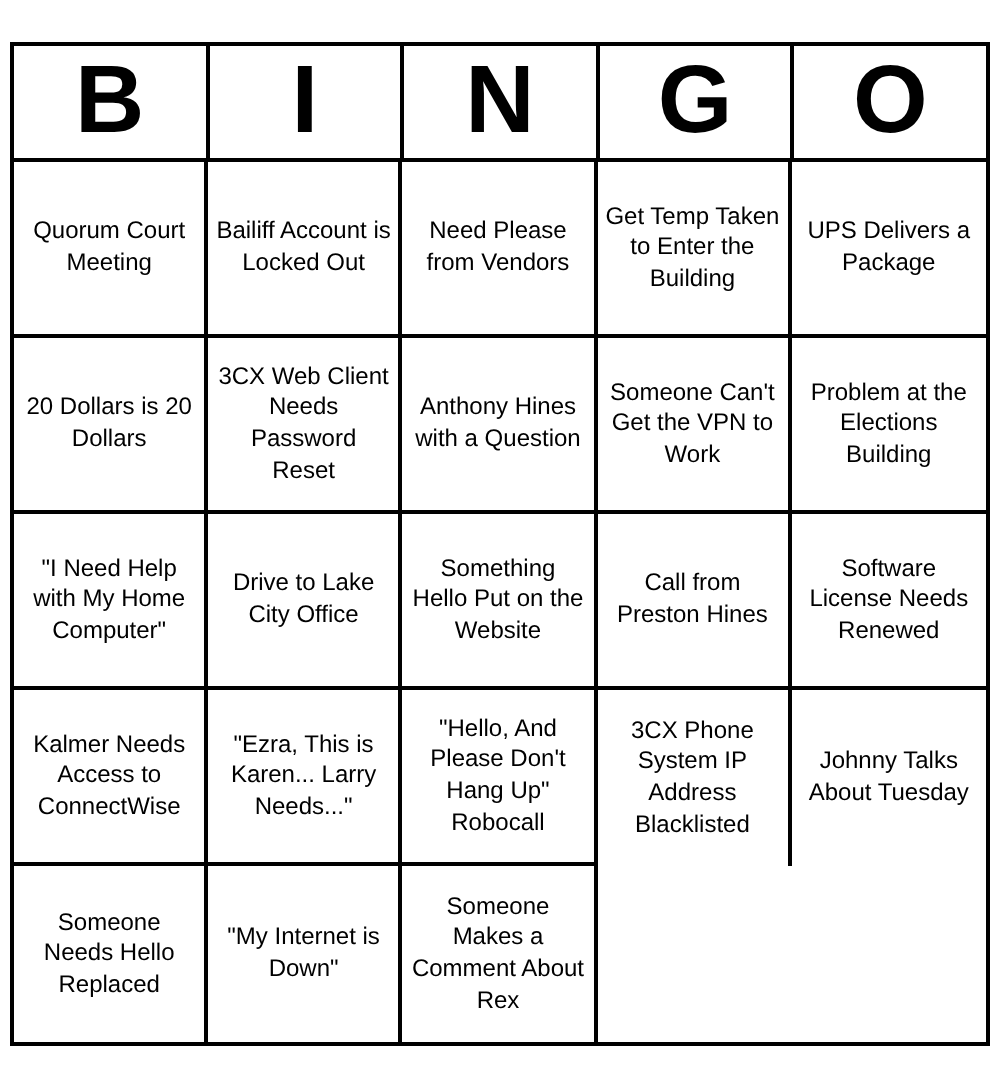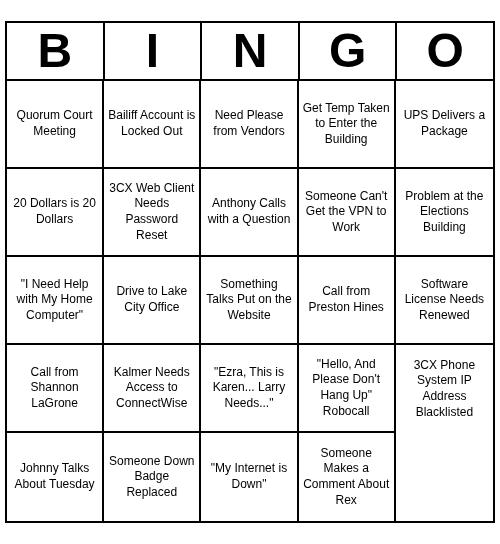--- a/index.html
+++ b/index.html
@@ -74,31 +74,30 @@
       <div class="bingo-header-cell">O</div>
     </div>
   <div class="bingo-grid">
   <div class="bingo-cell">Quorum Court Meeting</div>
       <div class="bingo-cell">Bailiff Account is Locked Out</div>
       <div class="bingo-cell">Need Please from Vendors</div>
       <div class="bingo-cell">Get Temp Taken to Enter the Building</div>
       <div class="bingo-cell">UPS Delivers a Package</div>
       <div class="bingo-cell">20 Dollars is 20 Dollars</div>
       <div class="bingo-cell">3CX Web Client Needs Password Reset</div>
-      <div class="bingo-cell">Anthony Calls with a Question</div>
+      <div class="bingo-cell">Anthony Hines with a Question</div>
       <div class="bingo-cell">Someone Can't Get the VPN to Work</div>
       <div class="bingo-cell">Problem at the Elections Building</div>
       <div class="bingo-cell">"I Need Help with My Home Computer"</div>
       <div class="bingo-cell">Drive to Lake City Office</div>
-      <div class="bingo-cell">Something Talks Put on the Website</div>
+      <div class="bingo-cell">Something Hello Put on the Website</div>
       <div class="bingo-cell">Call from Preston Hines</div>
       <div class="bingo-cell">Software License Needs Renewed</div>
-      <div class="bingo-cell">Call from Shannon LaGrone</div>
       <div class="bingo-cell">Kalmer Needs Access to ConnectWise</div>
       <div class="bingo-cell">"Ezra, This is Karen... Larry Needs..."</div>
       <div class="bingo-cell">"Hello, And Please Don't Hang Up" Robocall</div>
       <div class="bingo-cell">3CX Phone System IP Address Blacklisted</div>
       <div class="bingo-cell">Johnny Talks About Tuesday</div>
-      <div class="bingo-cell">Someone Down Badge Replaced</div>
+      <div class="bingo-cell">Someone Needs Hello Replaced</div>
       <div class="bingo-cell">"My Internet is Down"</div>
       <div class="bingo-cell">Someone Makes a Comment About Rex</div>
     </div>
 </div>
 
 </body></html>

